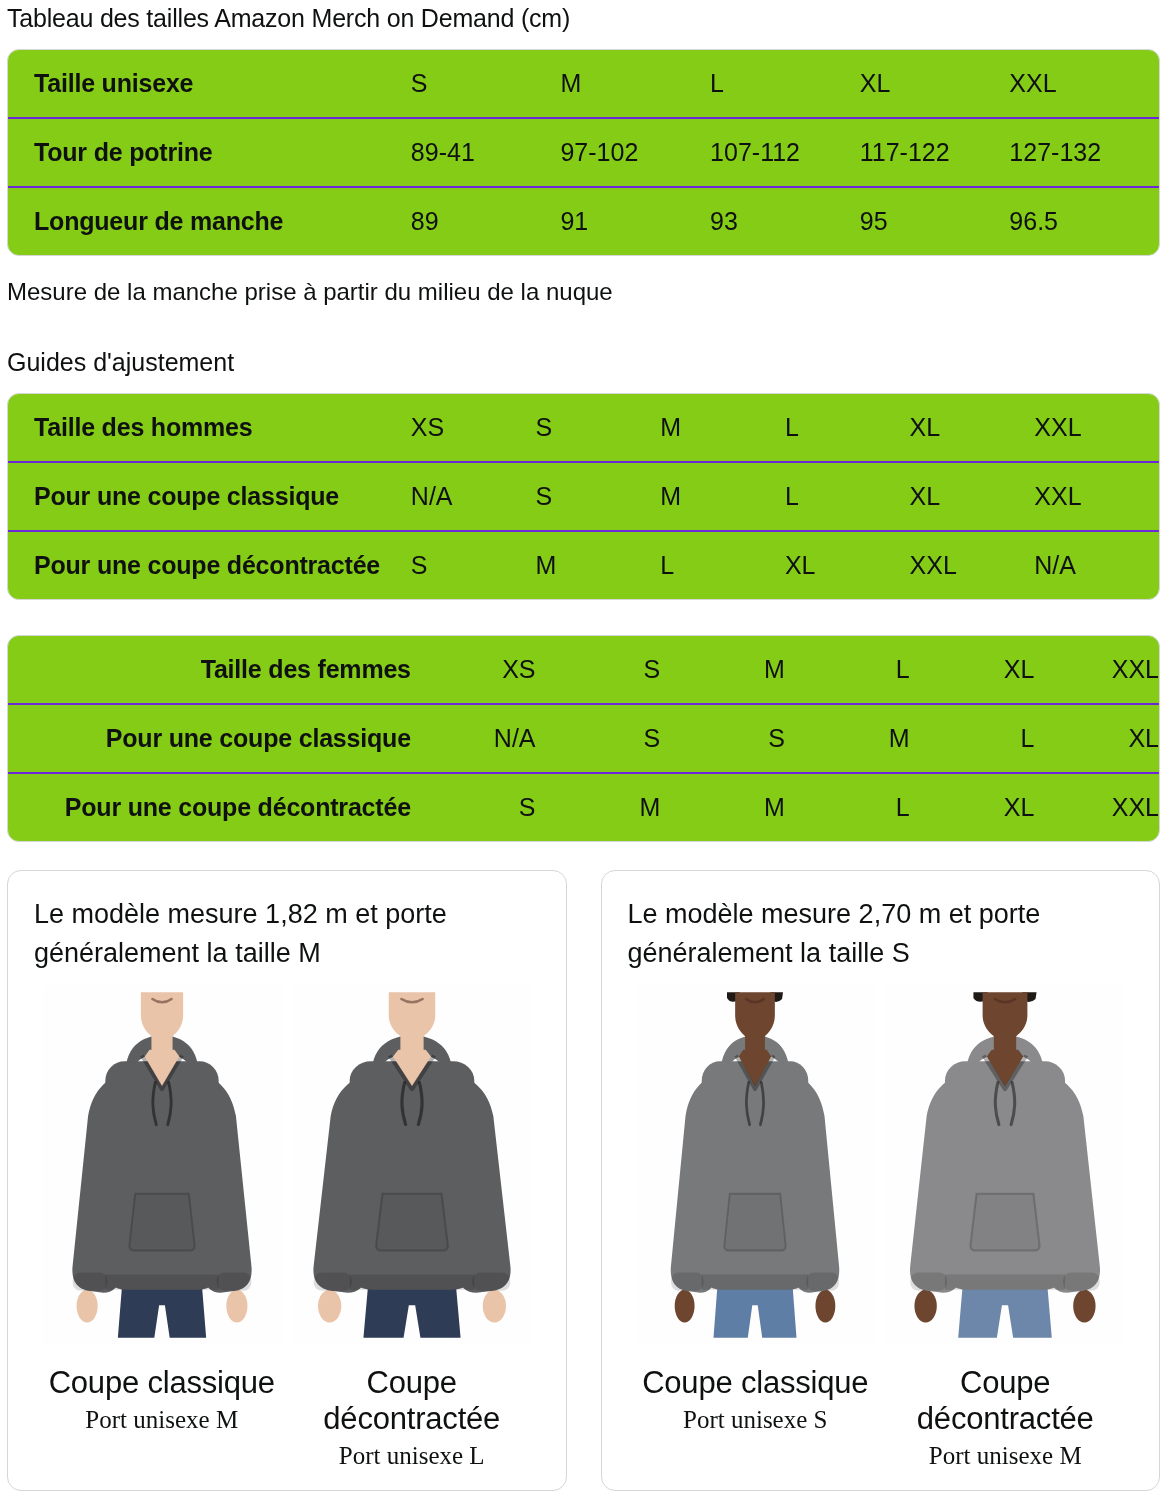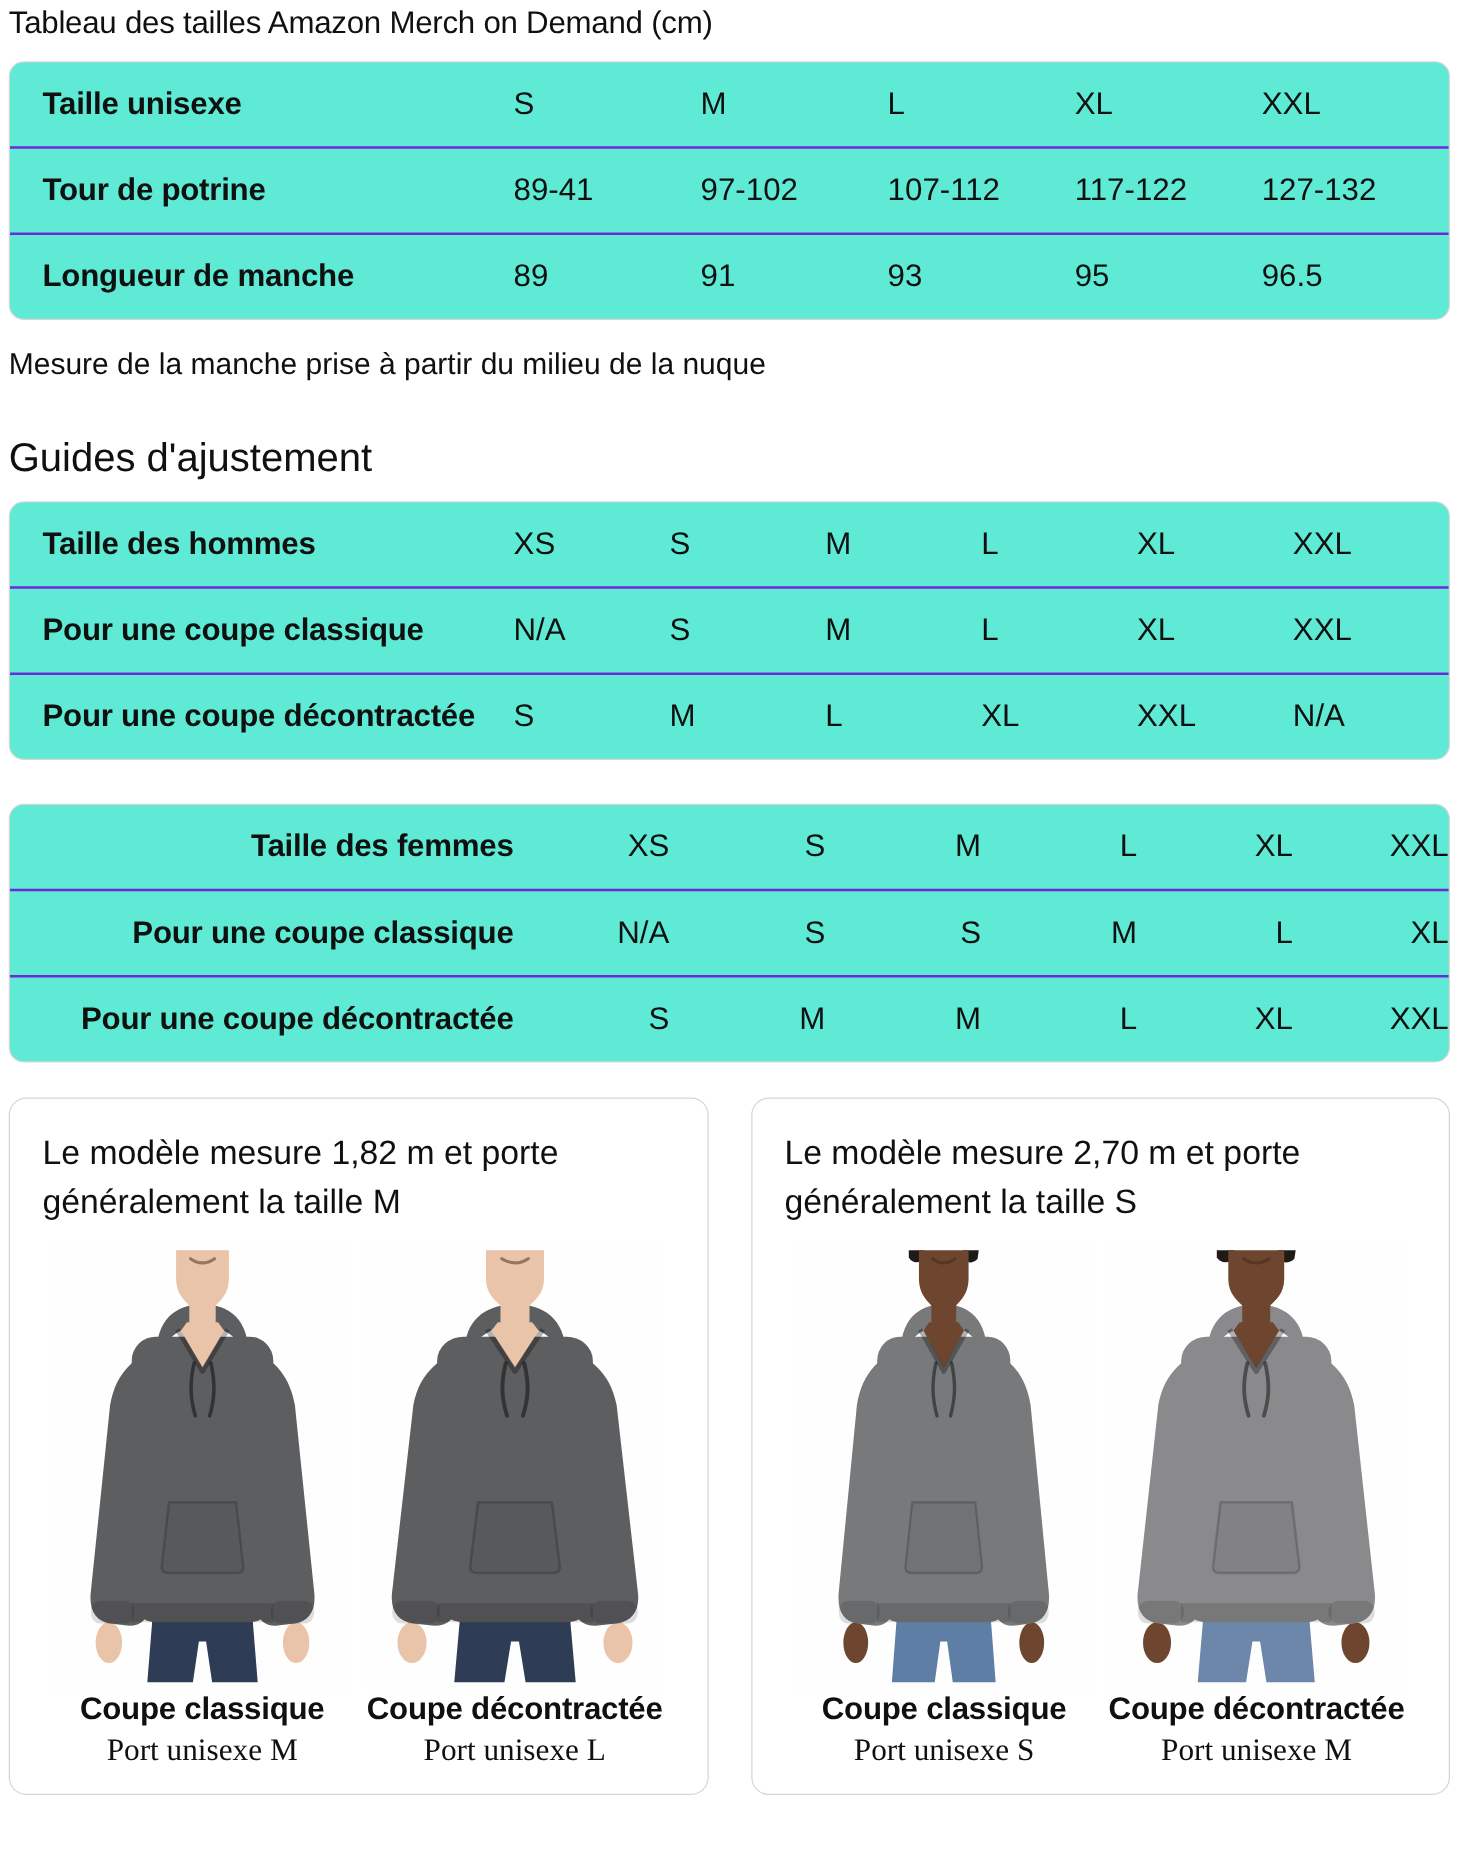--- a/index.html
+++ b/index.html
@@ -7,47 +7,47 @@
     width:1167px;
     color:#0f1111;
     font-family:"Liberation Sans", sans-serif;
   }
   .page{padding:4px 7px 6px;}
   .page-title{font-size:25px;font-weight:400;margin:0 0 16px;letter-spacing:-0.2px;}
 
   .table-box{
     border:1px solid #d6d6d6;
     border-radius:12px;
-    background:#5eead4;
+    background:#84cc16;
     overflow:hidden;
   }
   .trow{display:grid;align-items:center;min-height:67px;}
   .cols5{grid-template-columns:35% repeat(5,1fr);}
   .cols6{grid-template-columns:35% repeat(6,1fr);}
   .trow + .trow{border-top:2px solid #6d28d9;}
   .tlabel{font-weight:700;font-size:25px;padding-left:26px;letter-spacing:-0.2px;}
   .tcell{font-size:25px;}
 
   .note{font-size:24px;margin:22px 0 0;}
-  .subhead{font-size:32px;font-weight:400;margin:42px 0 16px;}
+  .subhead{font-size:25px;font-weight:400;margin:42px 0 16px;}
   .gap-top{margin-top:35px;text-align:right;}
 
   .cards{display:flex;gap:34px;margin-top:28px;}
   .card{
     flex:1;
     border:1px solid #d6d6d6;
     border-radius:14px;
     padding:24px 26px 20px;
     background:#fff;
   }
   .card-title{font-size:27px;line-height:39px;font-weight:400;max-width:470px;margin:0 0 12px;}
   .figs{display:flex;justify-content:center;gap:10px;}
   .fig{width:240px;text-align:center;}
   .model-svg{width:240px;height:360px;display:block;margin:0 auto;background:#fefefe;}
-  .fit-label{font-size:25px;font-weight:700;margin-top:0;letter-spacing:-0.2px;}
+  .fit-label{font-size:31px;font-weight:400;margin-top:20px;letter-spacing:-0.2px;}
   .wear-label{font-size:25px;margin-top:5px;font-family:Liberation Serif, serif;}
 </style>
 </head>
 <body>
 
 <div class="page">
 
   <h1 class="page-title">Tableau des tailles Amazon Merch on Demand (cm)</h1>
 
   <section class="table-box">

